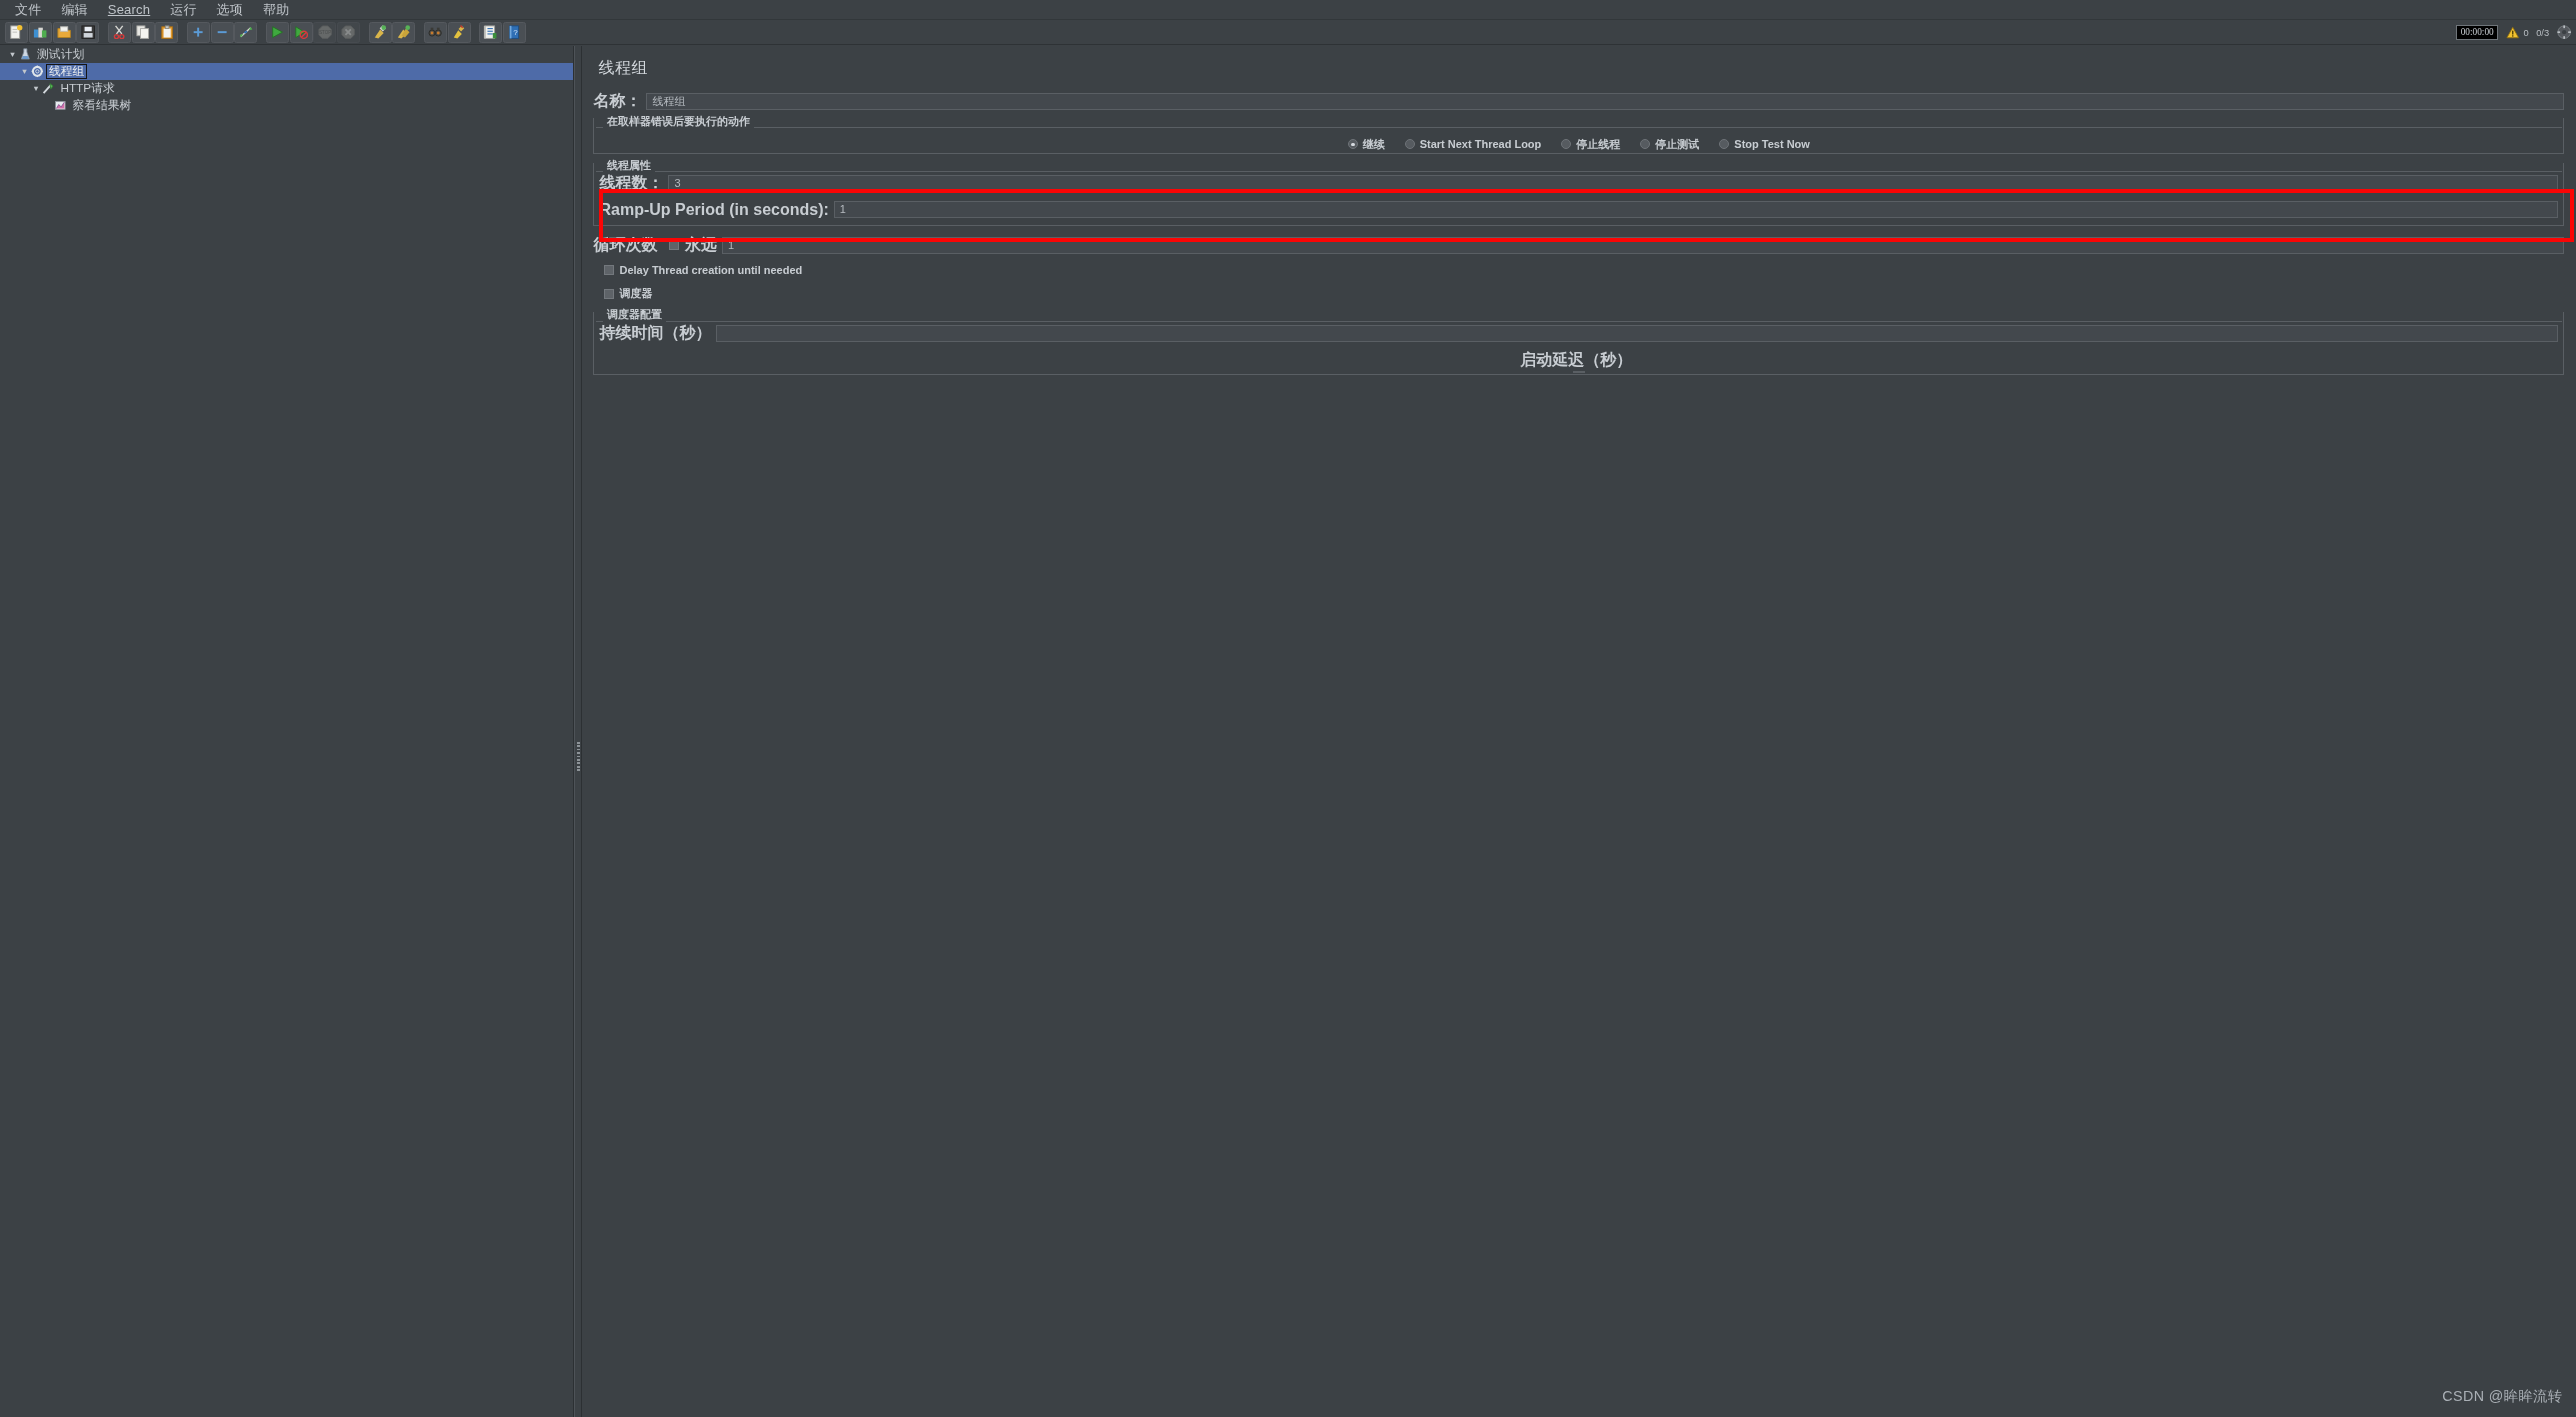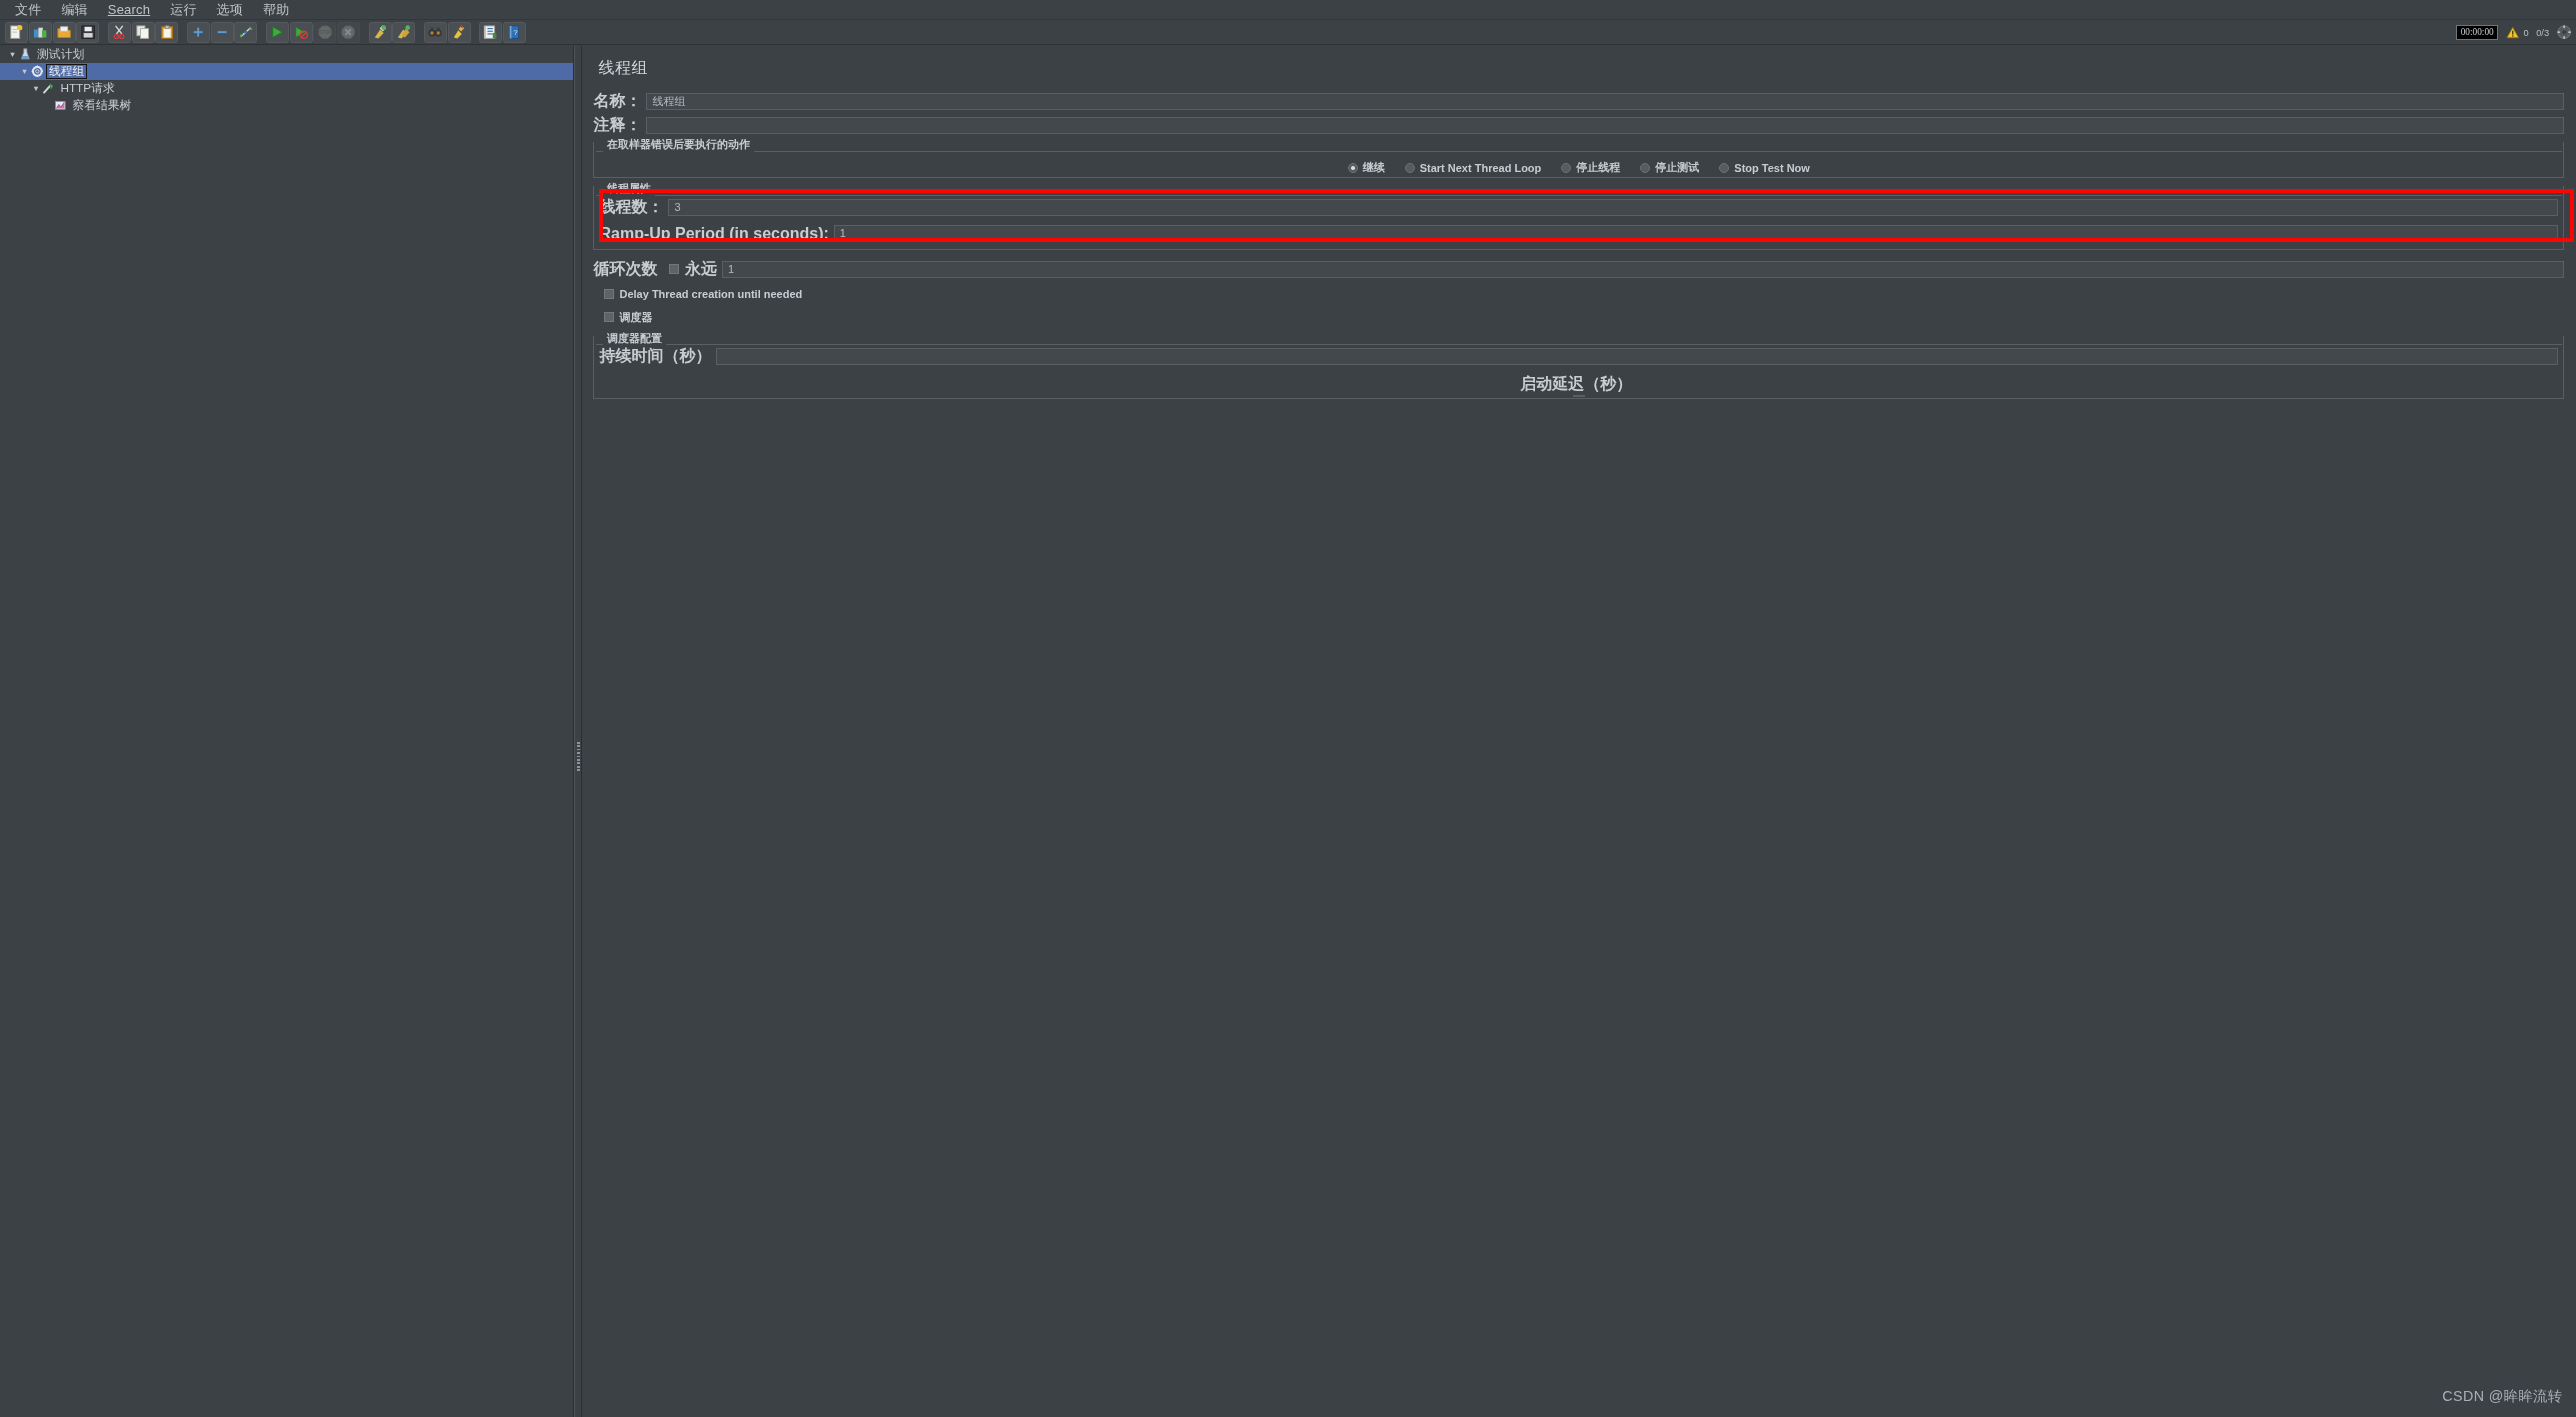--- a/index.html
+++ b/index.html
@@ -503,24 +503,20 @@
 
   <div id="content-panel">
 
     <div id="panel-title">线程组</div>
 
     <div class="jm-field-row" style="margin-top:13.5px;">
       <span class="jm-label">名称：</span>
       <div class="jm-input">线程组</div>
     </div>
 
-    <div class="jm-field-row" style="margin-top:5px;">
-      <span class="jm-label">注释：</span>
-      <div class="jm-input"></div>
-    </div>
 
     <div class="group" style="margin-top:8.4px;">
       <div class="group-head">
         <div class="gh-left"></div>
         <div class="gh-title">在取样器错误后要执行的动作</div>
         <div class="gh-right"></div>
       </div>
       <div class="radio-row">
         <div class="radio-opt checked">
           <span class="radio-mark"></span>

